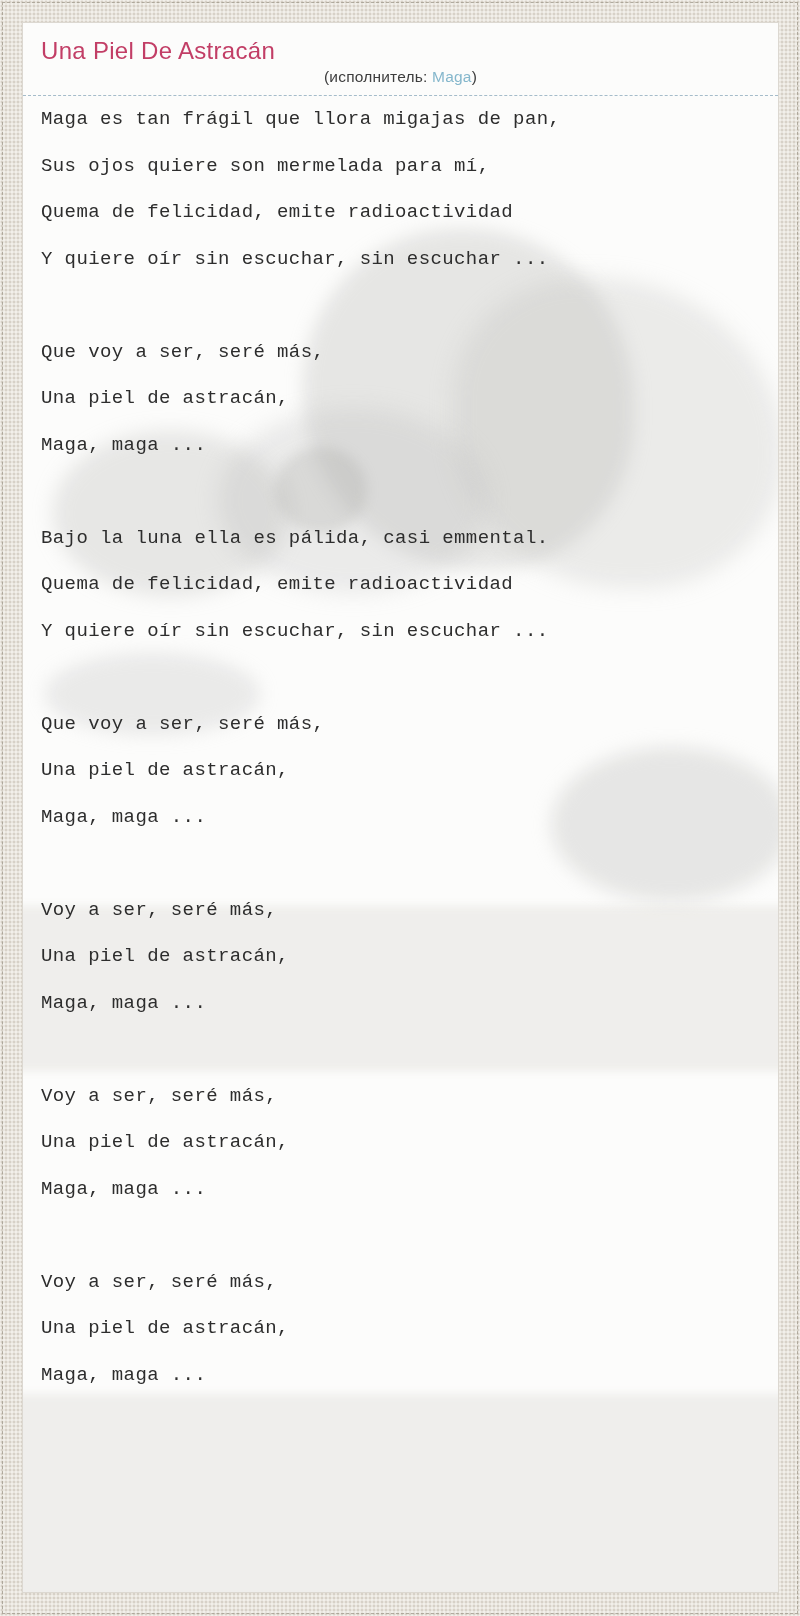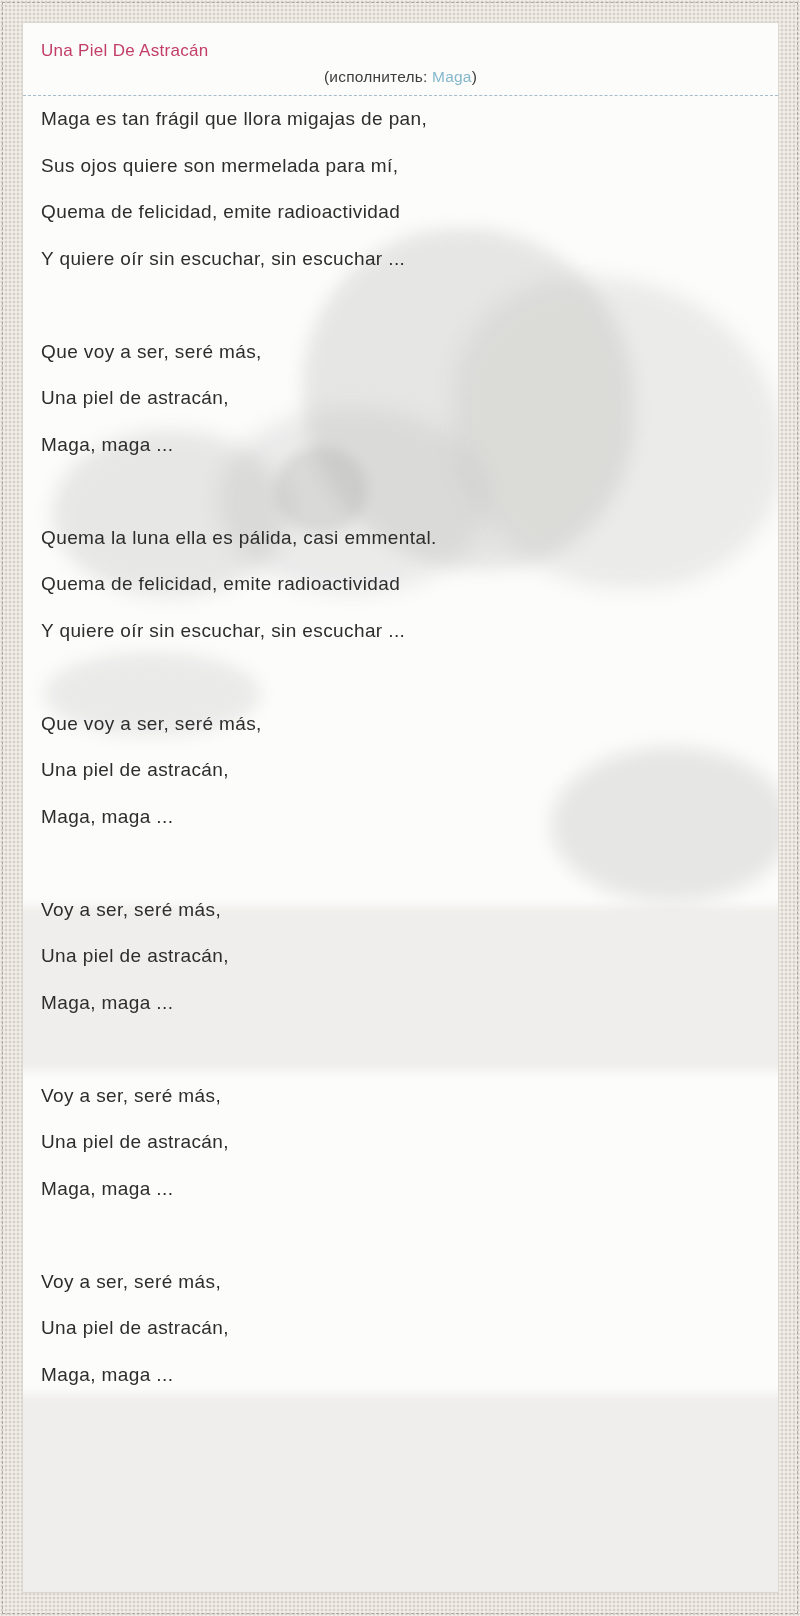--- a/index.html
+++ b/index.html
@@ -56,21 +56,21 @@
                     border-radius: 4px; }
 
   
   .header {
     position: relative; z-index: 1;
     padding: 13px 18px 7px 18px;
     border-bottom: 1px dashed var(--separator, #a5bcca);
   }
   .song-title {
     margin: 0;
-    font-size: 17px;
+    font-size: 24px;
     line-height: 30px;
     font-weight: normal;
     letter-spacing: 0.3px;
     color: var(--title, #c23e66);
   }
   .subtitle {
     font-size: 15.5px;
     line-height: 22px;
     color: #3d3d3d;
     letter-spacing: 0.2px;
@@ -78,20 +78,21 @@
   }
   .artist-link {
     color: var(--artist-link, #85b7cc);
     text-decoration: none;
     cursor: pointer;
   }
   
   .lyrics {
     position: relative; z-index: 1;
     padding: 0 18px;
+    font-family: Liberation Mono, monospace;
   }
   .lyric-line {
     height: 46.5px;
     display: flex;
     align-items: center;
     font-size: 19px;
     letter-spacing: 0.4px;
     color: var(--lyrics-text, #2d2d2d);
     white-space: pre;
   }
@@ -126,21 +127,21 @@
   <div class="lyrics">
       <div class="lyric-line">Maga es tan frágil que llora migajas de pan,</div>
       <div class="lyric-line">Sus ojos quiere son mermelada para mí,</div>
       <div class="lyric-line">Quema de felicidad, emite radioactividad</div>
       <div class="lyric-line">Y quiere oír sin escuchar, sin escuchar ...</div>
       <div class="lyric-line gap"></div>
       <div class="lyric-line">Que voy a ser, seré más,</div>
       <div class="lyric-line">Una piel de astracán,</div>
       <div class="lyric-line">Maga, maga ...</div>
       <div class="lyric-line gap"></div>
-      <div class="lyric-line">Quema la luna ella es pálida, casi emmental.</div>
+      <div class="lyric-line">Bajo la luna ella es pálida, casi emmental.</div>
       <div class="lyric-line">Quema de felicidad, emite radioactividad</div>
       <div class="lyric-line">Y quiere oír sin escuchar, sin escuchar ...</div>
       <div class="lyric-line gap"></div>
       <div class="lyric-line">Que voy a ser, seré más,</div>
       <div class="lyric-line">Una piel de astracán,</div>
       <div class="lyric-line">Maga, maga ...</div>
       <div class="lyric-line gap"></div>
       <div class="lyric-line">Voy a ser, seré más,</div>
       <div class="lyric-line">Una piel de astracán,</div>
       <div class="lyric-line">Maga, maga ...</div>

